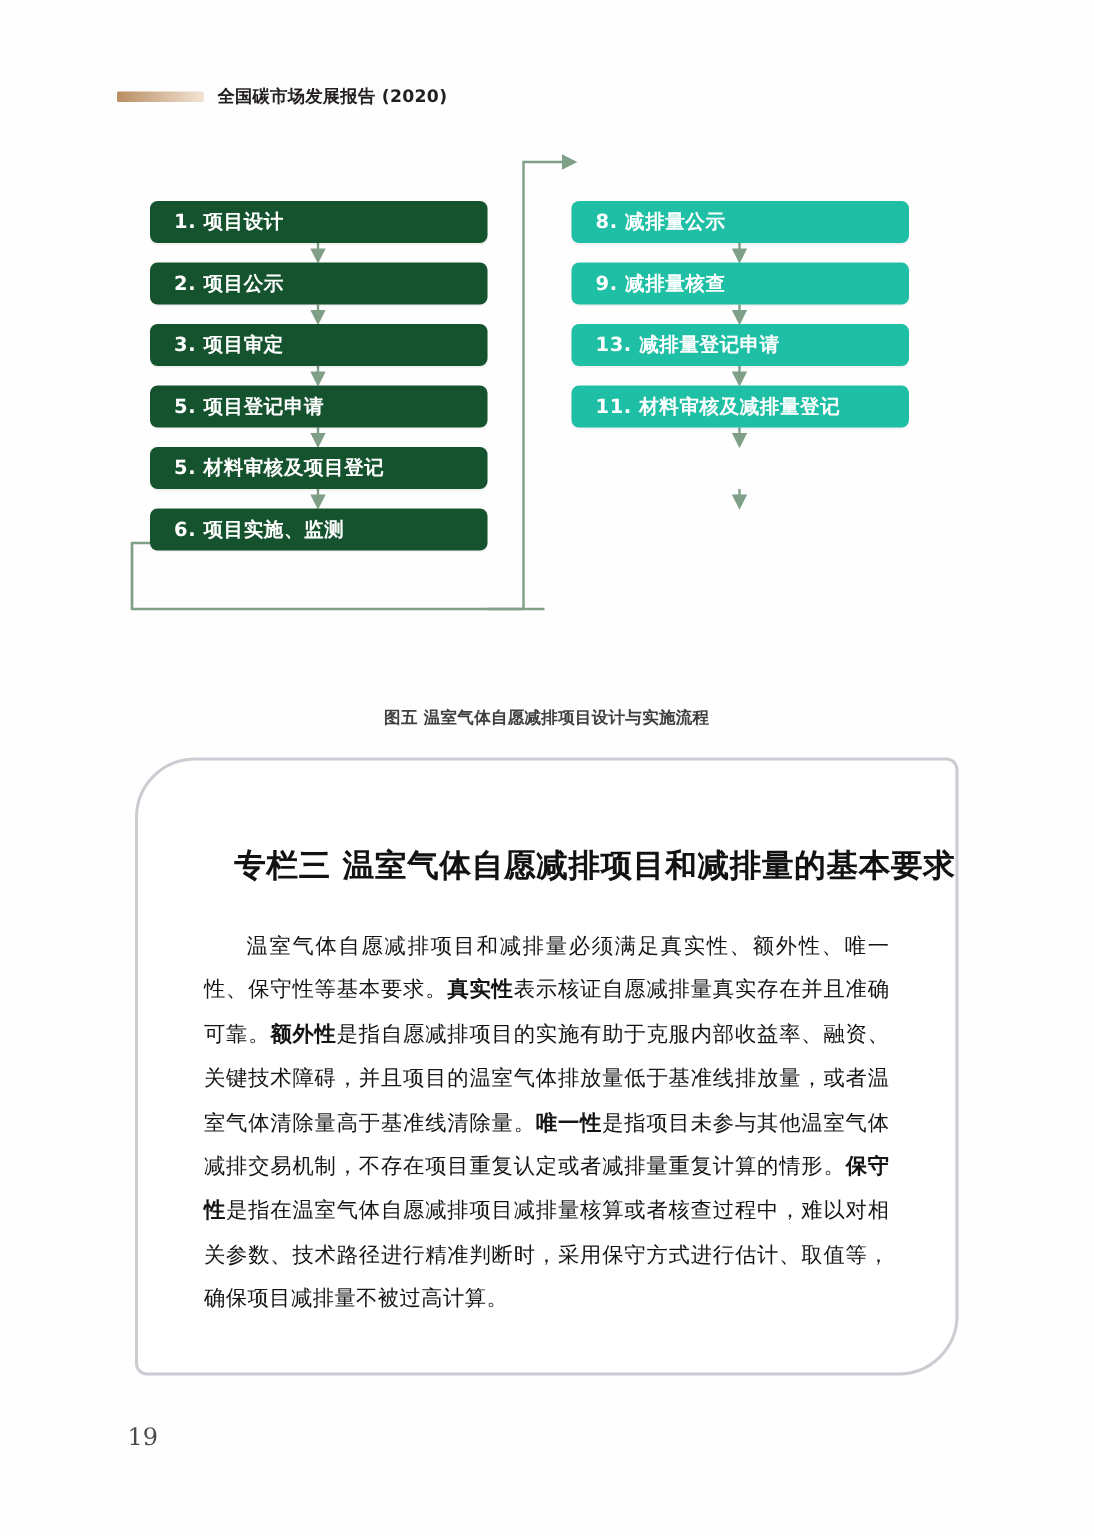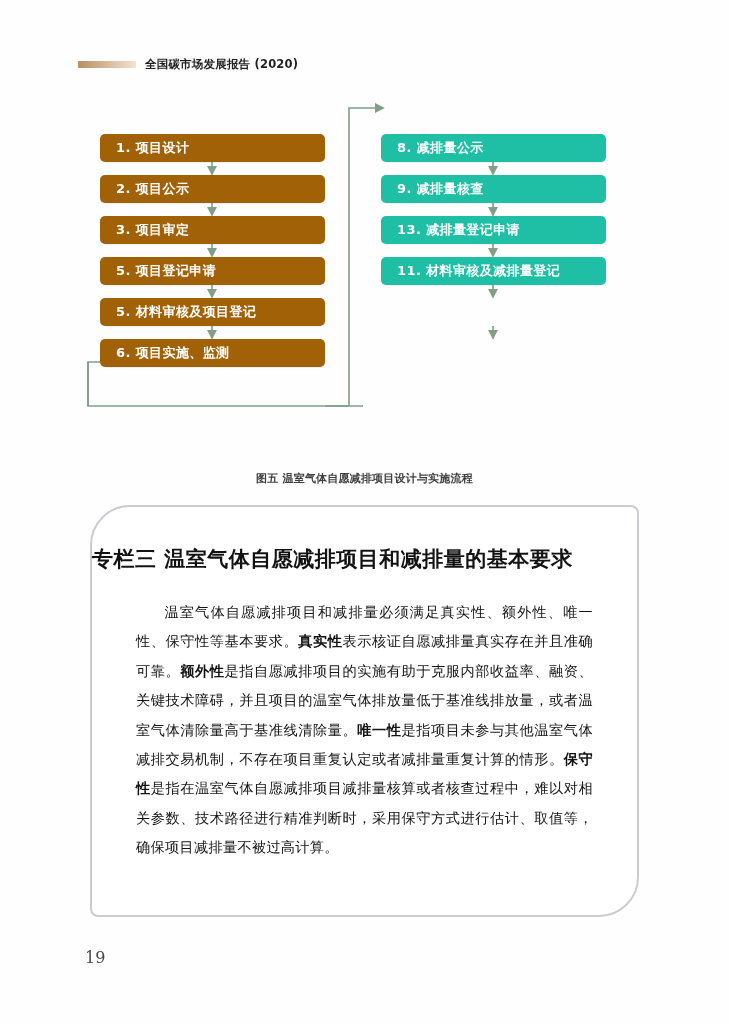--- a/index.html
+++ b/index.html
@@ -63,21 +63,21 @@
     border-radius: 5px;
     color: #ffffff;
     font-size: 13px;
     font-weight: bold;
     display: flex;
     align-items: center;
     padding-left: 16px;
     letter-spacing: 0.4px;
     box-shadow: 0 1px 1px rgba(0,0,0,0.06);
   }
-  .node.green { background: #a16207; }
+  .node.green { background: #14532d; }
   .node.teal  { background: #1ebfa4; }
 
   
   .connectors {
     position: absolute;
     inset: 0;
     pointer-events: none;
   }
 
   .caption {
@@ -95,31 +95,31 @@
   
   .box {
     position: absolute;
     top: 505px; left: 90px;
     width: 549px; height: 412px;
     border: 2px solid #c9ccd1;
     border-radius: 40px 8px 40px 8px;
     background: #ffffff;
   }
   .box-title {
-    margin-top: 38px;
-    text-align: left;
+    margin-top: 56px;
+    text-align: right;
     font-family: "DejaVu Serif", serif;
     font-size: 21px;
     font-weight: bold;
     color: #121212;
     letter-spacing: 0.5px;
   }
   .box-body {
     margin: 26px 44px 4px 44px;
-    font-family: Liberation Mono, monospace;
+    font-family: Liberation Serif, serif;
     font-size: 14.2px;
     line-height: 2.07;
     color: #141414;
     text-align: justify;
     text-indent: 2em;
     letter-spacing: 0.3px;
   }
   .box-body b { font-weight: bold; }
 
   .page-num {

